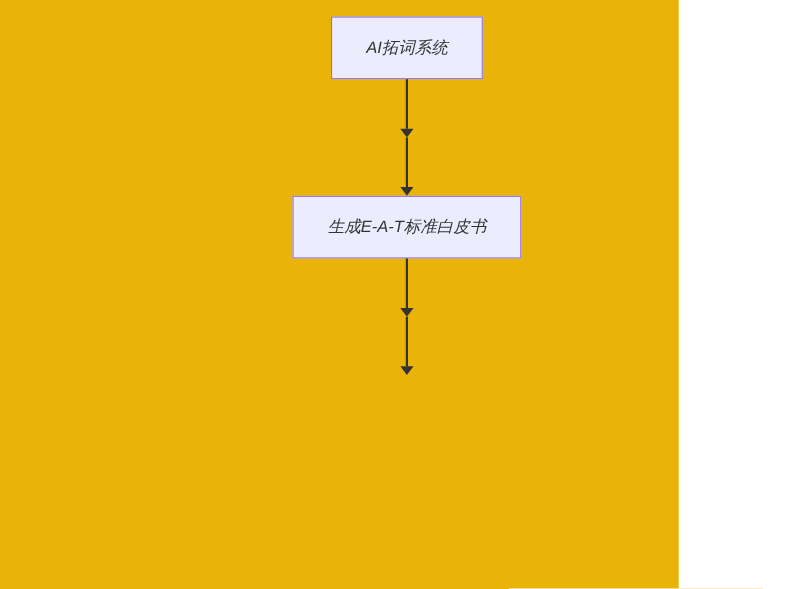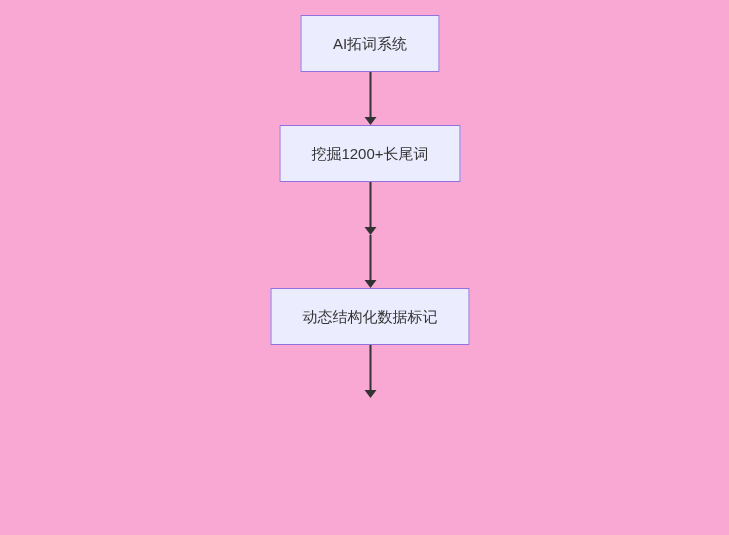--- a/index.html
+++ b/index.html
@@ -3,24 +3,25 @@
 <meta charset="utf-8">
 <style>
   html, body {
     margin: 0;
     padding: 0;
     background: #ffffff;
     font-family: "Liberation Sans", "DejaVu Sans", sans-serif;
   }
   .canvas {
     position: relative;
-    width: 729px;
+    width: 617px;
     height: 535px;
-    background: #f9a8d4;
+    background: #eab308;
     overflow: hidden;
+    font-style: italic;
   }
   .flowchart {
     position: absolute;
     top: 15px;
     left: 370px;
     transform: translateX(-50%);
     display: flex;
     flex-direction: column;
     align-items: center;
   }
@@ -67,39 +68,36 @@
 
     <div class="node">
       <span>AI拓词系统</span>
     </div>
 
     <div class="arrow">
       <div class="shaft"></div>
       <div class="head"></div>
     </div>
 
+
+    <div class="arrow">
+      <div class="shaft"></div>
+      <div class="head"></div>
+    </div>
+
     <div class="node">
-      <span>挖掘1200+长尾词</span>
+      <span>生成E-A-T标准白皮书</span>
     </div>
 
     <div class="arrow">
       <div class="shaft"></div>
       <div class="head"></div>
     </div>
 
 
     <div class="arrow">
       <div class="shaft"></div>
       <div class="head"></div>
     </div>
 
-    <div class="node">
-      <span>动态结构化数据标记</span>
-    </div>
-
-    <div class="arrow">
-      <div class="shaft"></div>
-      <div class="head"></div>
-    </div>
-
 
   </div>
 </div>
 
 </body></html>

